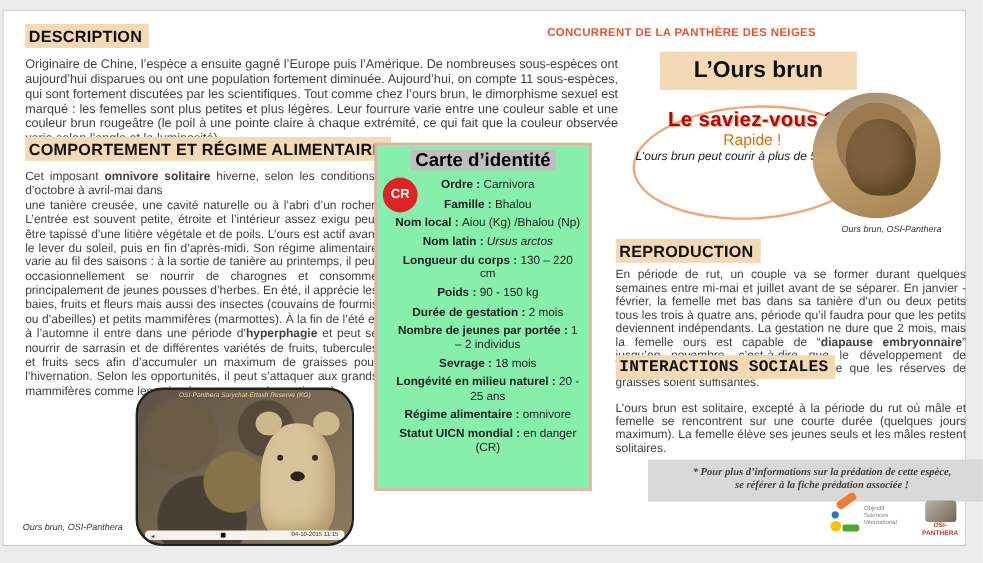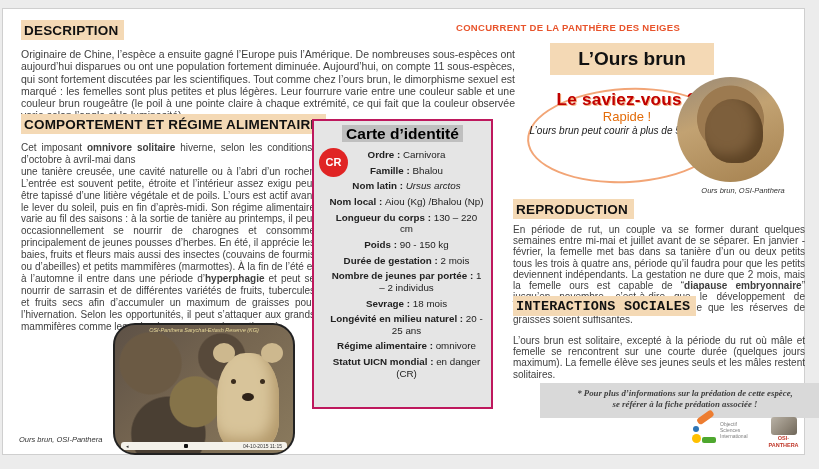--- a/index.html
+++ b/index.html
@@ -64,21 +64,21 @@
     color:#e36c0a; font-size:13px;
   }
   .dyk-fact {
     position:absolute; left:508px; top:116px; width:224px; text-align:center;
     color:#1a1a1a; font-style:italic; font-size:10px;
   }
 
   
   .card {
     position:absolute; left:309px; top:110px; width:181px; height:290px;
-    background:#e5e5e5; border:2px solid #be185d;
+    background:#86efac; border:2px solid #fca5a5;
   }
   .card-title { text-align:center; margin-top:4px; }
   .card-title span {
     background:#bfbfbf; color:#000; font-weight:bold; font-size:15.5px;
     padding:0 4px;
   }
   .badge {
     position:absolute; left:5px; top:27px; width:29px; height:29px;
     background:#e02424; border-radius:50%;
     color:#fff; font-weight:bold; font-size:11px;
@@ -219,25 +219,25 @@
 
         <div class="id-row">
           <span class="id-label">Ordre</span><span class="id-value">Carnivora</span>
         </div>
 
         <div class="id-row">
           <span class="id-label">Famille</span><span class="id-value">Bhalou</span>
         </div>
 
         <div class="id-row">
+          <span class="id-label">Nom local</span><span class="id-value">Aiou (Kg) /Bhalou (Np)</span>
+        </div>
+
+        <div class="id-row">
           <span class="id-label">Nom latin</span><span class="id-value" style="font-style: italic;">Ursus arctos</span>
-        </div>
-
-        <div class="id-row">
-          <span class="id-label">Nom local</span><span class="id-value">Aiou (Kg) /Bhalou (Np)</span>
         </div>
 
         <div class="id-row">
           <span class="id-label">Longueur du corps</span><span class="id-value">130 – 220 cm</span>
         </div>
 
 
         <div class="id-row">
           <span class="id-label">Poids</span><span class="id-value">90 - 150 kg</span>
         </div>

